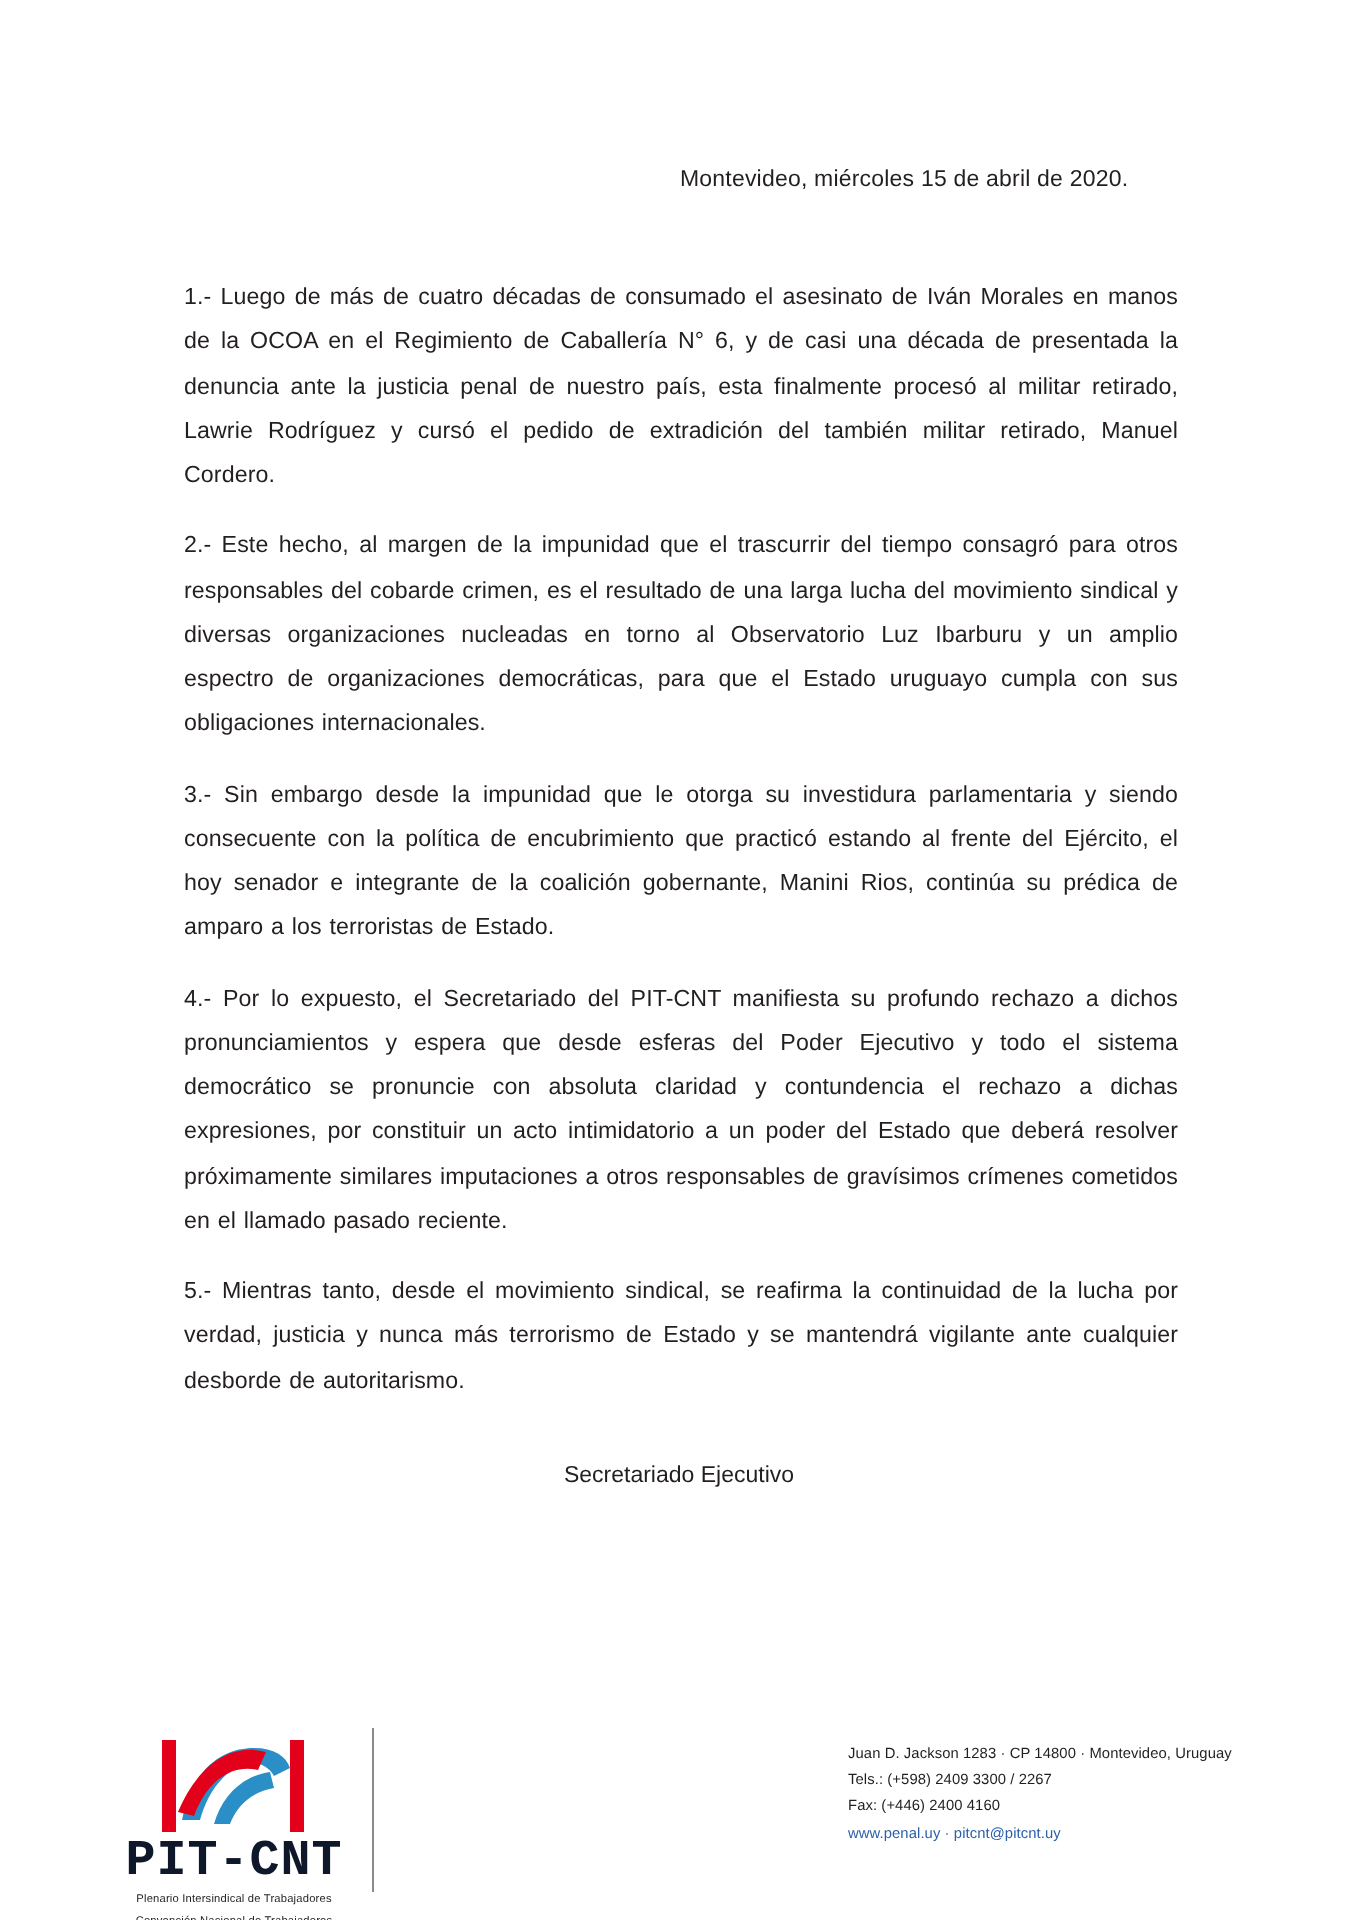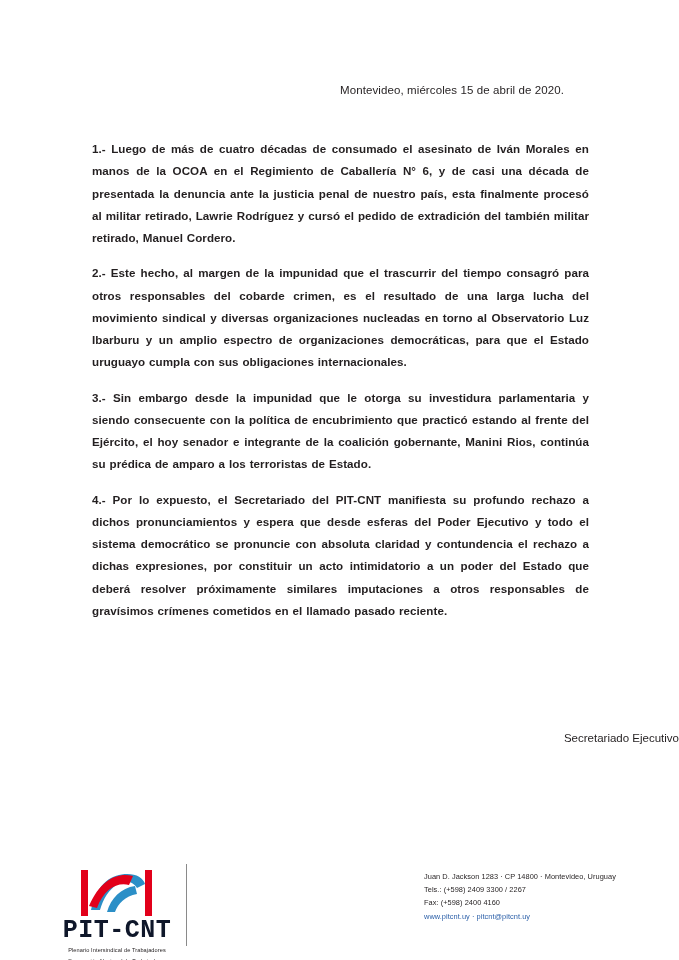--- a/index.html
+++ b/index.html
@@ -27,41 +27,40 @@
     top: 84px;
     font-size: 11.5px;
     letter-spacing: 0.1px;
     color: #231f20;
   }
   .body-text {
     position: absolute;
     left: 92px;
     top: 138px;
     width: 497px;
-    font-weight: bold;
   }
   .para {
     font-size: 11.6px;
     line-height: 1.92;
     text-align: justify;
     text-justify: inter-word;
     margin: 0 0 13px 0;
     color: #231f20;
     letter-spacing: 0.05px;
     word-spacing: 0.6px;
   }
   .para:last-child {
     margin-bottom: 0;
   }
   .signature {
     position: absolute;
     left: 0;
     right: 0;
     top: 732px;
-    text-align: right;
+    text-align: center;
     font-size: 11.5px;
     color: #231f20;
   }
   
   .footer {
     position: absolute;
     left: 0;
     top: 862px;
     width: 679px;
     height: 98px;
@@ -144,20 +143,21 @@
 
 <div class="page">
 
   <div class="date-line">Montevideo, miércoles 15 de abril de 2020.</div>
 
   <div class="body-text">
     <p class="para">1.- Luego de más de cuatro décadas de consumado el asesinato de Iván Morales en manos de la OCOA en el Regimiento de Caballería N° 6, y de casi una década de presentada la denuncia  ante la justicia penal de nuestro país, esta finalmente procesó al militar retirado, Lawrie Rodríguez y cursó el pedido de extradición del también militar retirado, Manuel Cordero.</p>
     <p class="para">2.- Este hecho, al margen de  la impunidad que el trascurrir del tiempo consagró para otros responsables del cobarde crimen, es el resultado de una larga lucha del movimiento sindical y diversas organizaciones nucleadas en torno al Observatorio Luz Ibarburu y un amplio espectro de organizaciones democráticas, para que el Estado  uruguayo cumpla con sus obligaciones internacionales.</p>
     <p class="para">3.- Sin embargo desde la impunidad que le otorga su investidura parlamentaria y siendo consecuente con la política de encubrimiento que practicó estando al frente del Ejército, el hoy senador e integrante de la coalición gobernante, Manini Rios, continúa su prédica de amparo a los terroristas de Estado.</p>
     <p class="para">4.- Por lo expuesto, el Secretariado del PIT-CNT manifiesta su profundo rechazo a dichos pronunciamientos y espera que desde esferas del Poder Ejecutivo y todo el sistema democrático se pronuncie con absoluta claridad y contundencia el rechazo a dichas expresiones, por constituir un acto intimidatorio a un poder del Estado que deberá resolver próximamente similares imputaciones a otros responsables de gravísimos crímenes cometidos en el llamado pasado reciente.</p>
+    <p class="para">5.- Mientras tanto, desde el movimiento sindical, se reafirma la continuidad  de la lucha  por verdad, justicia y nunca más terrorismo de Estado y se mantendrá vigilante ante cualquier  desborde de autoritarismo.</p>
   </div>
 
   <div class="signature">Secretariado Ejecutivo</div>
 
   <div class="footer">
 
     <div class="logo-block">
       <div class="logo-mark">
         <div class="bar-left"></div>
         <div class="bar-right"></div>
@@ -170,18 +170,18 @@
       <div class="logo-title">PIT-CNT</div>
       <div class="logo-sub">Plenario Intersindical de Trabajadores</div>
       <div class="logo-sub">Convención Nacional de Trabajadores</div>
     </div>
 
     <div class="divider"></div>
 
     <div class="contact">
       <div>Juan D. Jackson 1283 · CP 14800 · Montevideo, Uruguay</div>
       <div>Tels.: (+598) 2409 3300 / 2267</div>
-      <div>Fax: (+598) 2400 4160</div>
-      <div class="web">www.pitcnt.uy · pitcnt@pitcnt.uy</div>
+      <div>Fax: (+446) 2400 4160</div>
+      <div class="web">www.penal.uy · pitcnt@pitcnt.uy</div>
     </div>
 
   </div>
 </div>
 
 </body></html>

